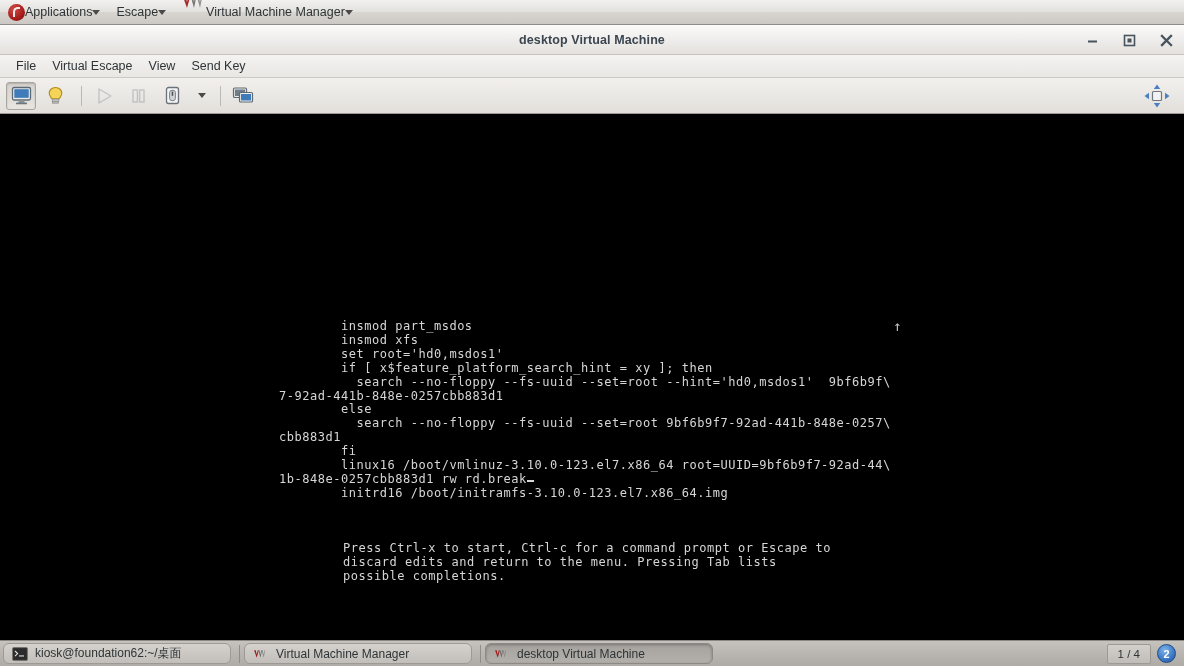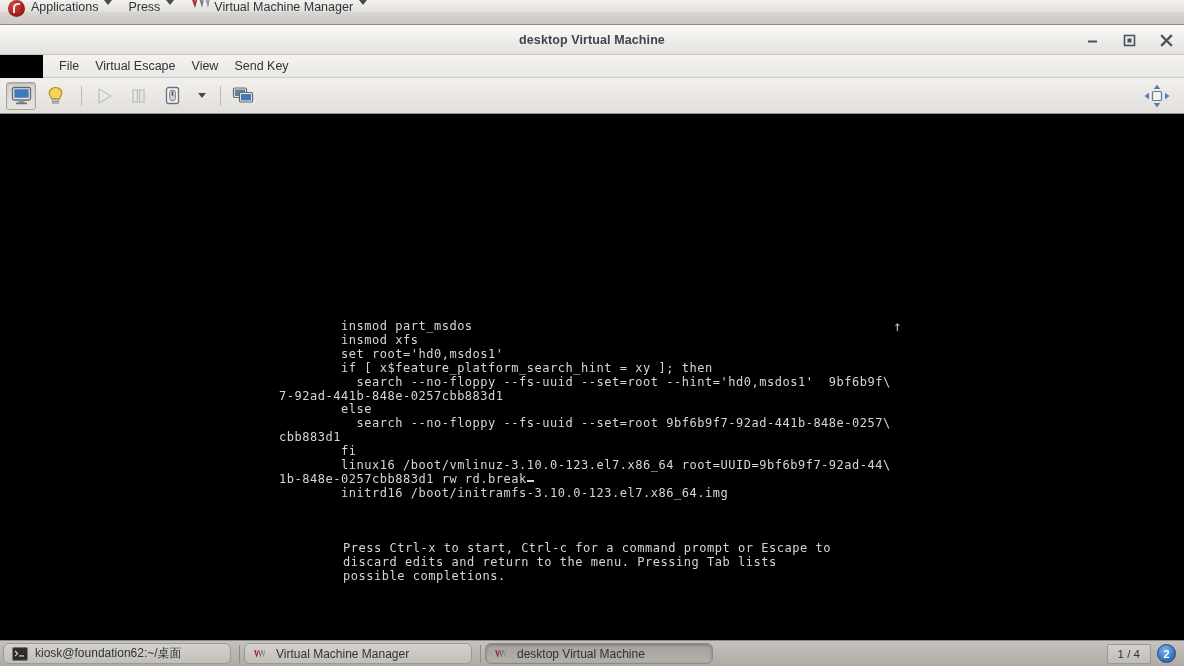--- a/index.html
+++ b/index.html
@@ -12,21 +12,21 @@
 
   
   #top-panel {
     position: absolute; left: 0; top: 0; width: 1184px; height: 25px;
     background: linear-gradient(to bottom, #f2f1f0 0%, #e3e1de 48%, #d8d5d1 52%, #ccc9c4 100%);
     border-bottom: 1px solid #8f8b86;
     display: flex; align-items: center;
     font-size: 12.5px; color: #2e3436;
   }
   .panel-menu {
-    display: flex; gap: 6px;
+    display: flex; align-items: center; 
     height: 25px; padding: 0 8px; cursor: default; white-space: nowrap;
   }
   .caret {
     width: 0; height: 0; display: inline-block;
     border-left: 4px solid transparent; border-right: 4px solid transparent;
     border-top: 5px solid #4a4a4a;
   }
   #fedora-logo {
     width: 17px; height: 17px; border-radius: 50%;
     background: radial-gradient(circle at 35% 30%, #d04a45 0%, #a21a18 65%, #6d0f0e 100%);
@@ -58,21 +58,21 @@
     border-bottom: 1px solid #c7c3be;
     display: flex; align-items: center; justify-content: center;
   }
   #window-title { font-size: 12.5px; font-weight: bold; color: #3b4650; letter-spacing: .1px; }
   #window-controls { position: absolute; right: 10px; top: 0; height: 30px; display: flex; align-items: center; gap: 22px; }
   .wbtn { width: 15px; height: 15px; display: flex; align-items: center; justify-content: center; cursor: pointer; }
   #menubar {
     height: 23px; flex: none; display: flex; align-items: center;
     background: linear-gradient(to bottom, #f4f3f1, #e9e7e4);
     border-bottom: 1px solid #cdc9c4;
-    font-size: 12.5px; color: #2e3436; padding-left: 8px; margin-left: 43px;
+    font-size: 12.5px; color: #2e3436; padding-left: 8px;
   }
   .menu-item { padding: 2px 8px; cursor: default; }
   #toolbar {
     height: 36px; flex: none; display: flex; align-items: center;
     background: linear-gradient(to bottom, #f2f0ee, #e2dfdb);
     border-bottom: 1px solid #9d9893; padding-left: 6px;
   }
   .tb-btn {
     width: 30px; height: 28px; margin-right: 4px;
     display: flex; align-items: center; justify-content: center;
@@ -155,21 +155,21 @@
 
 <div id="top-panel">
 
   <div class="panel-menu">
     <span id="fedora-logo"></span>
     <span>Applications</span>
     <span class="caret"></span>
   </div>
 
   <div class="panel-menu">
-    <span>Press</span>
+    <span>Escape</span>
     <span class="caret"></span>
   </div>
 
   <div class="panel-menu" id="vm-title-group">
     <svg id="vm-logo-icon" viewBox="0 0 30 20">
       <path d="M2 3 L7 17 L11 3 L9 3 L7 11 L5 3 Z" fill="#a01b1b"></path>
       <path d="M10 3 L14 17 L17 3 L15.5 3 L14 11 L12 3 Z" fill="#6b6b6b"></path>
       <path d="M16 3 L20 17 L23 3 L21.5 3 L20 11 L18 3 Z" fill="#8c8c8c"></path>
     </svg>
     <span style="padding-left:14px">Virtual Machine Manager</span>

